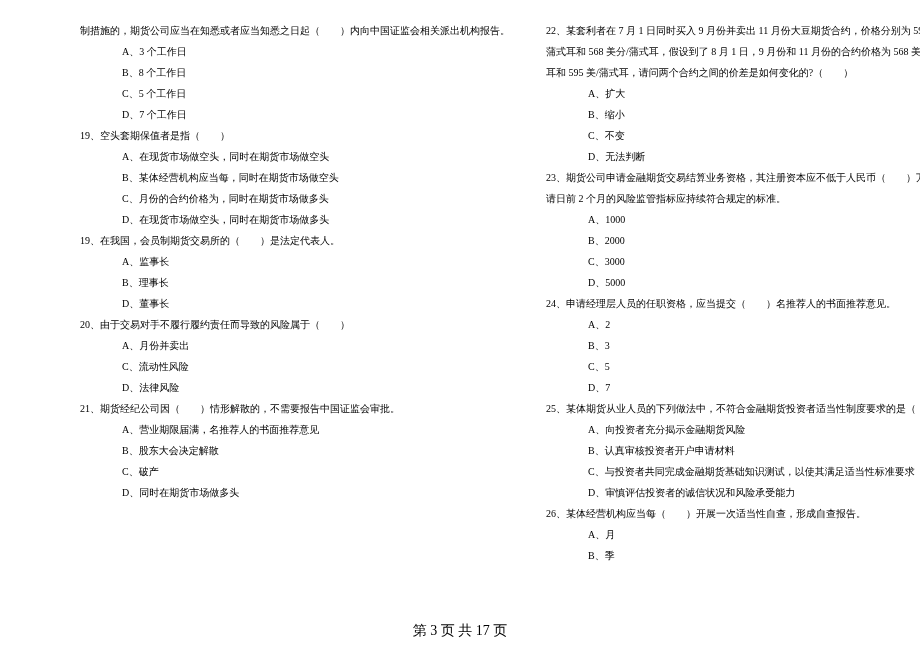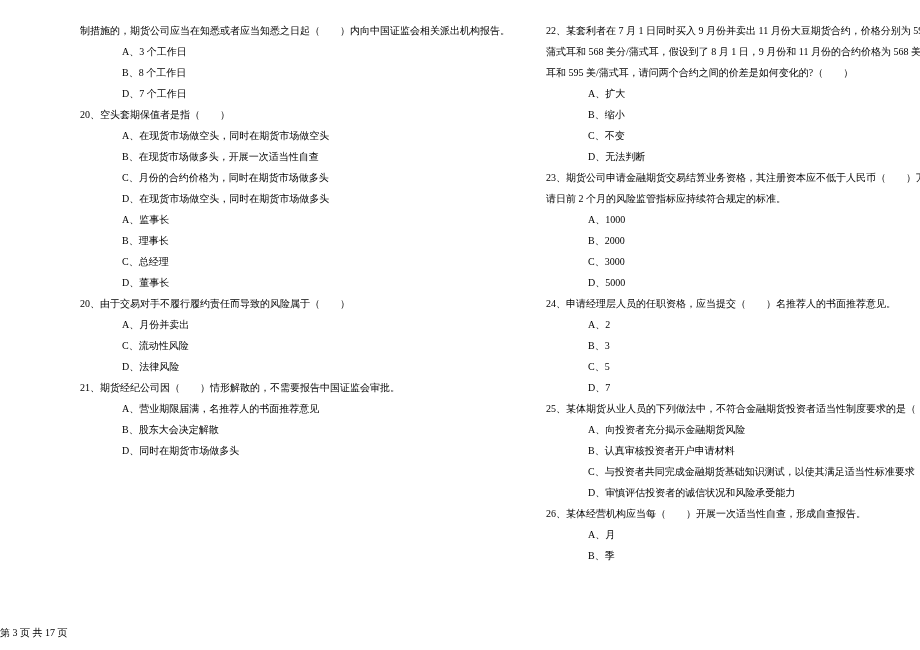--- a/index.html
+++ b/index.html
@@ -42,54 +42,56 @@
     .option {
       padding-left: 42px;
     }
     .question-cont {
       padding-left: 0;
     }
     .footer {
       position: absolute;
       bottom: 10px;
       width: 100%;
-      text-align: left;
-      font-size: 10px;
+      text-align: center;
+      font-size: 14px;
       margin-top: 16px;
     }
   </style>
 </head>
 <body>
 
 <div class="page-container">
   <div class="column column-left">
     <div class="line question-cont">制措施的，期货公司应当在知悉或者应当知悉之日起（　　）内向中国证监会相关派出机构报告。</div>
     <div class="line option">A、3 个工作日</div>
     <div class="line option">B、8 个工作日</div>
+    <div class="line option">C、5 个工作日</div>
     <div class="line option">D、7 个工作日</div>
 
-    <div class="line">20、空头套期保值者是指（　　）</div>
+    <div class="line">19、空头套期保值者是指（　　）</div>
     <div class="line option">A、在现货市场做空头，同时在期货市场做空头</div>
-    <div class="line option">B、在现货市场做多头，开展一次适当性自查</div>
+    <div class="line option">B、某体经营机构应当每，同时在期货市场做空头</div>
     <div class="line option">C、月份的合约价格为，同时在期货市场做多头</div>
     <div class="line option">D、在现货市场做空头，同时在期货市场做多头</div>
 
+    <div class="line">19、在我国，会员制期货交易所的（　　）是法定代表人。</div>
     <div class="line option">A、监事长</div>
     <div class="line option">B、理事长</div>
-    <div class="line option">C、总经理</div>
     <div class="line option">D、董事长</div>
 
     <div class="line">20、由于交易对手不履行履约责任而导致的风险属于（　　）</div>
     <div class="line option">A、月份并卖出</div>
     <div class="line option">C、流动性风险</div>
     <div class="line option">D、法律风险</div>
 
     <div class="line">21、期货经纪公司因（　　）情形解散的，不需要报告中国证监会审批。</div>
     <div class="line option">A、营业期限届满，名推荐人的书面推荐意见</div>
     <div class="line option">B、股东大会决定解散</div>
+    <div class="line option">C、破产</div>
     <div class="line option">D、同时在期货市场做多头</div>
   </div>
 
   <div class="column column-right">
     <div class="line">22、某套利者在 7 月 1 日同时买入 9 月份并卖出 11 月份大豆期货合约，价格分别为 595 美分/</div>
     <div class="line">蒲式耳和 568 美分/蒲式耳，假设到了 8 月 1 日，9 月份和 11 月份的合约价格为 568 美分/蒲式</div>
     <div class="line">耳和 595 美/蒲式耳，请问两个合约之间的价差是如何变化的?（　　）</div>
     <div class="line option">A、扩大</div>
     <div class="line option">B、缩小</div>
     <div class="line option">C、不变</div>

